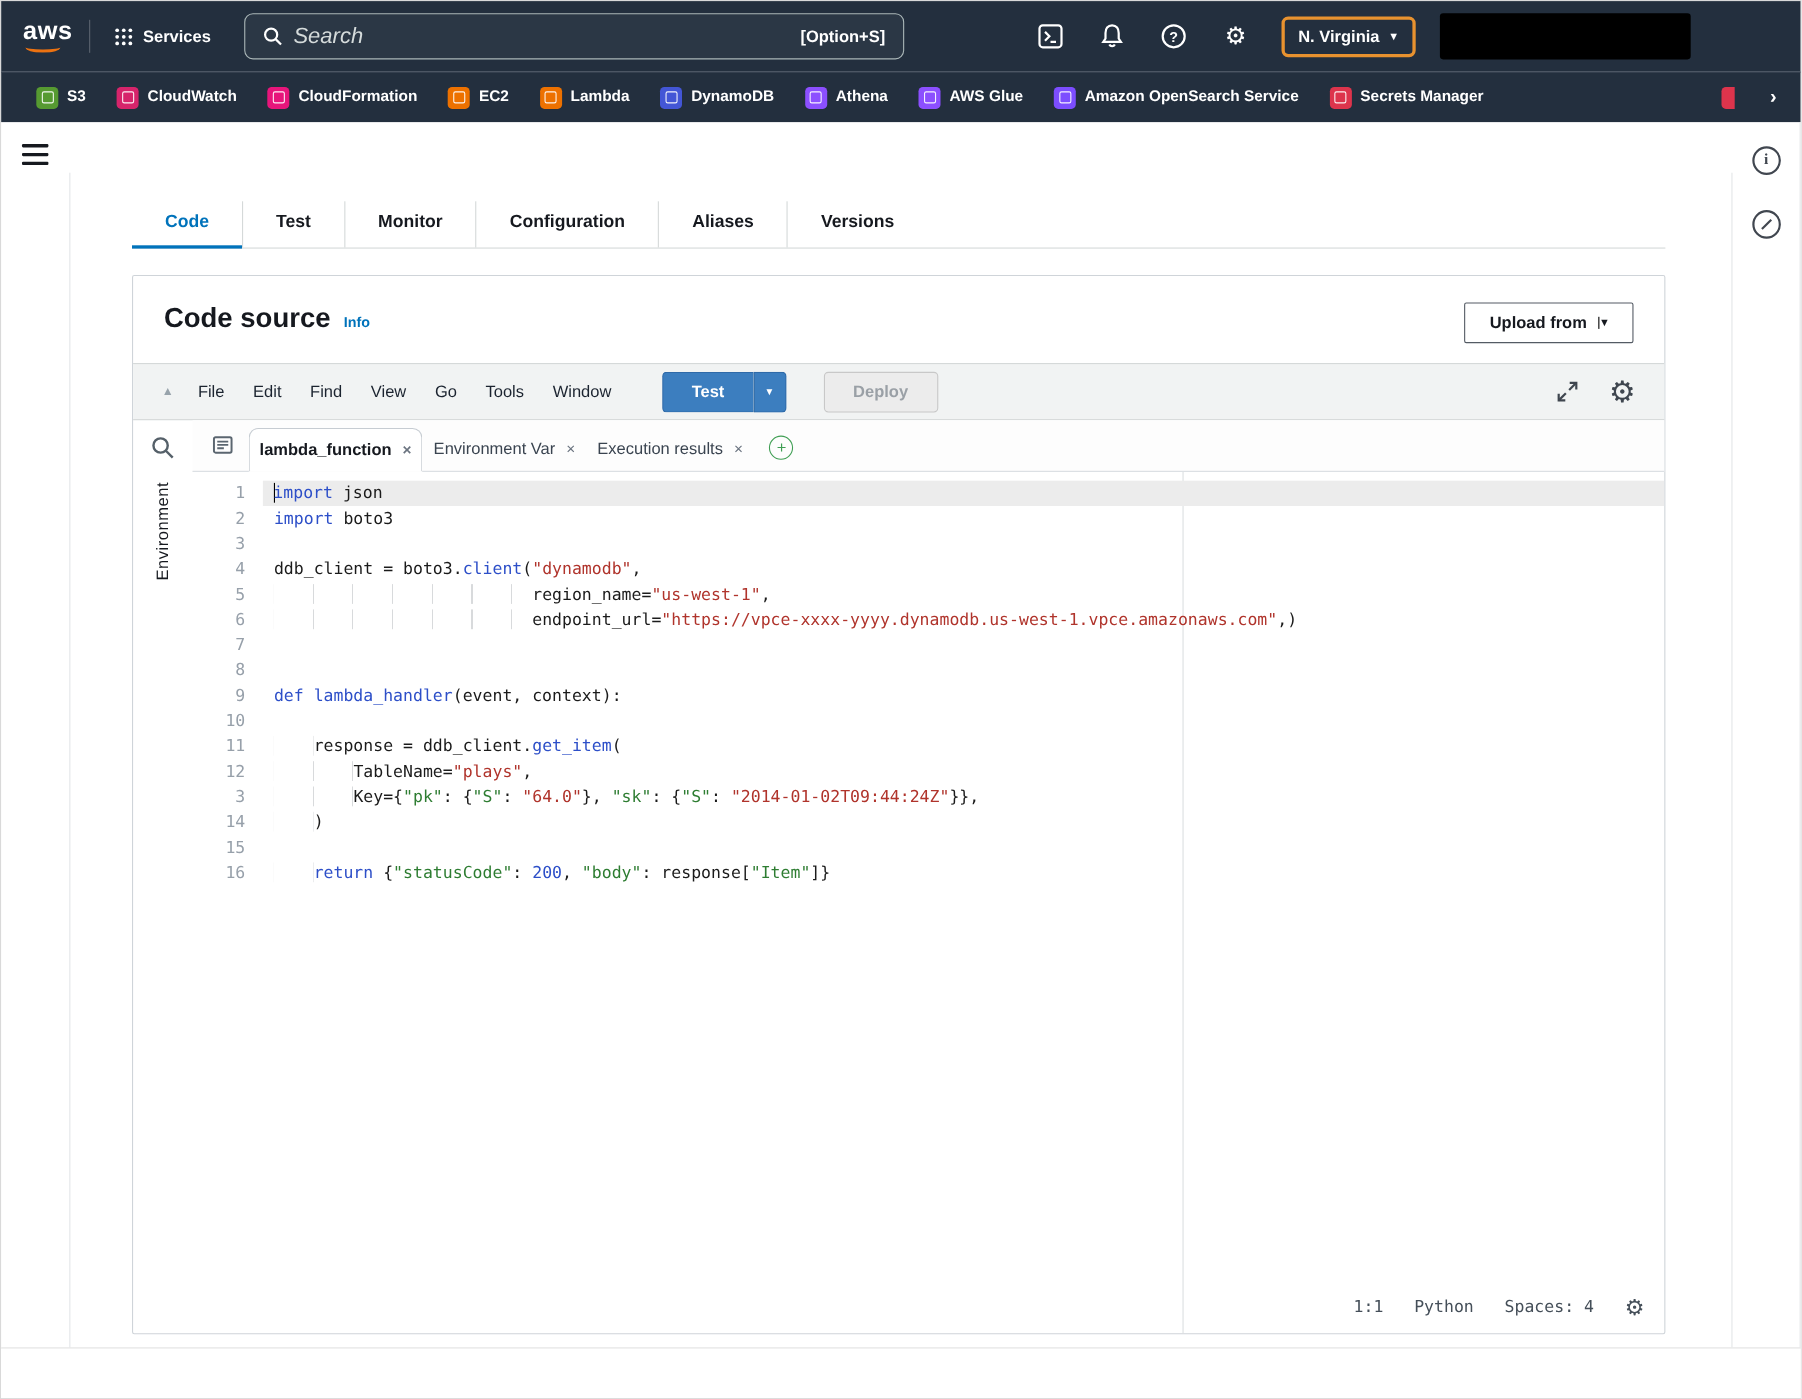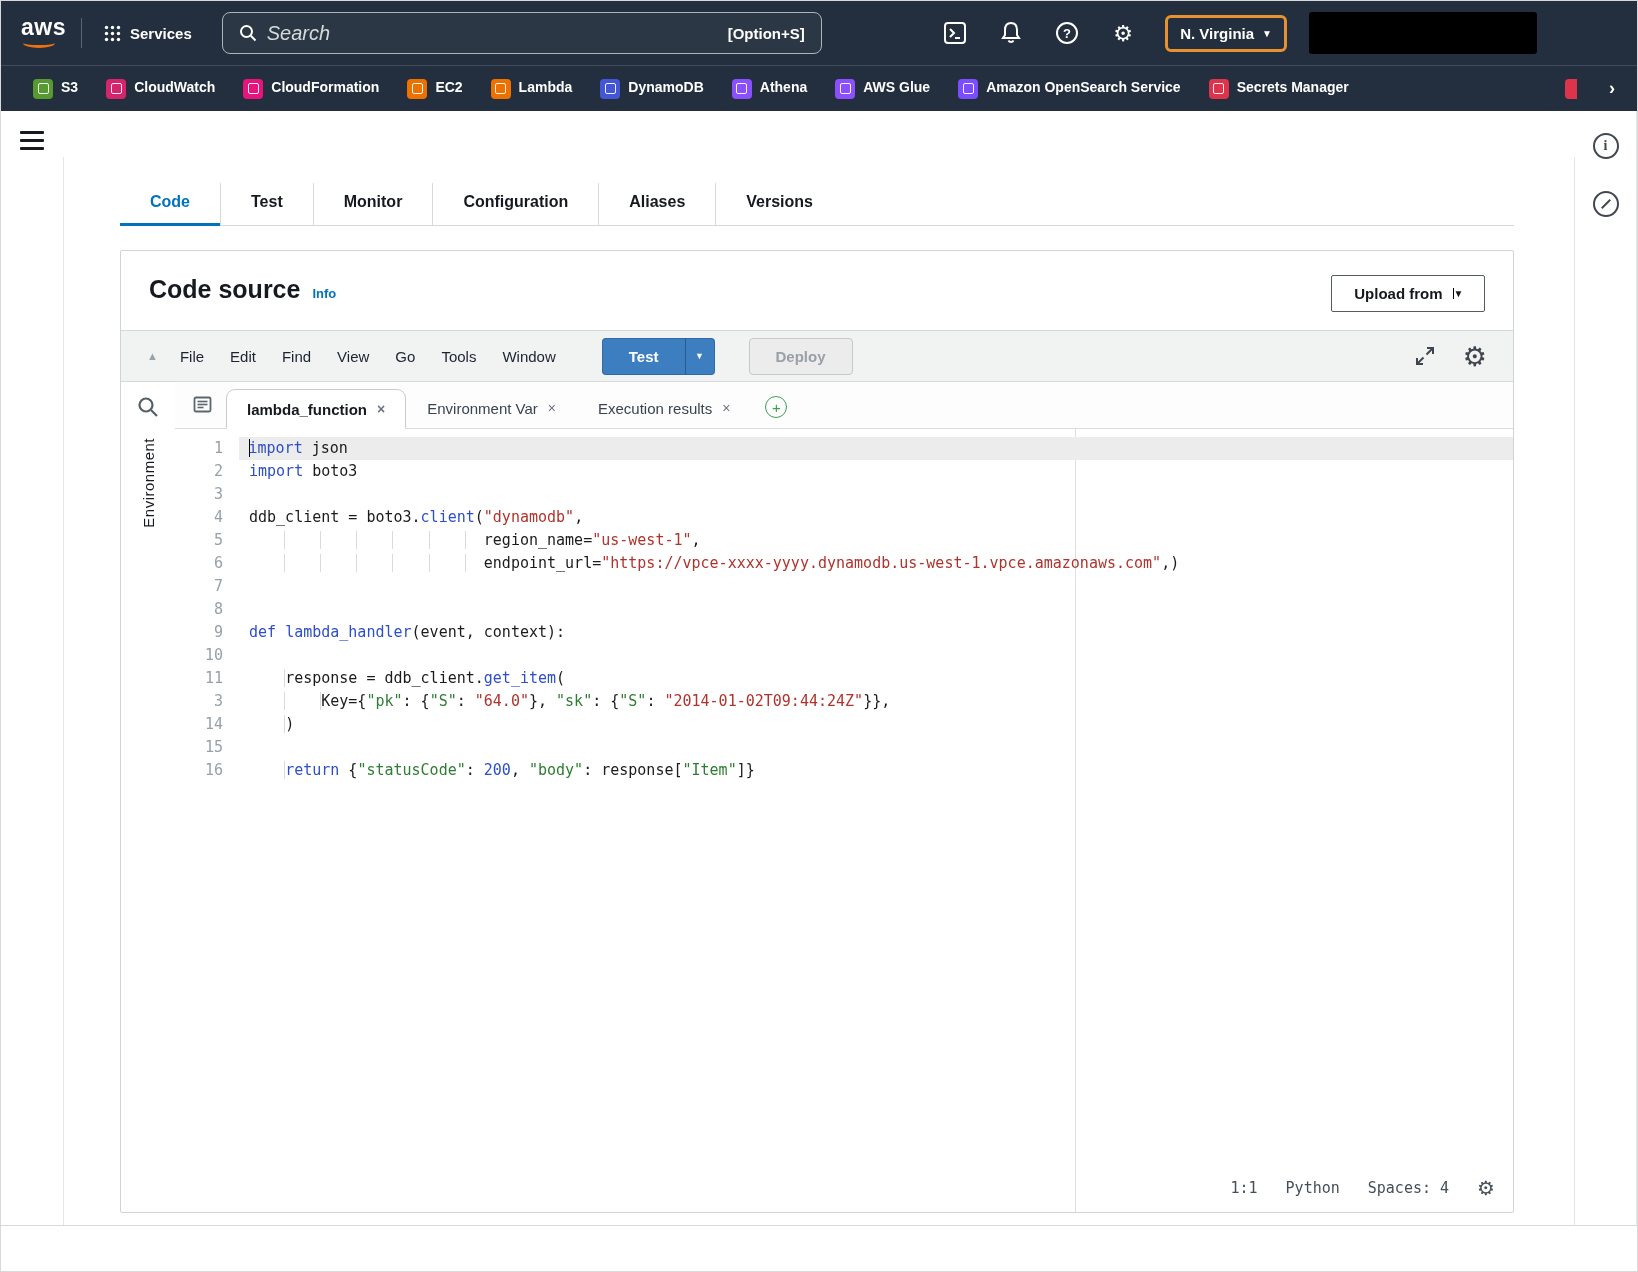--- a/index.html
+++ b/index.html
@@ -73,21 +73,21 @@
   .gear-dark { font-size:27px; color:#3f464f; font-family:"DejaVu Sans", sans-serif; }
 
   
   .editor { flex:1; display:flex; min-height:0; }
   .env-strip { width:54px; flex:0 0 auto; display:flex; flex-direction:column; align-items:center; padding-top:14px; }
   .env-label { margin-top:20px; writing-mode:vertical-rl; transform:rotate(180deg); font-size:15px; color:#16191f; letter-spacing:0.5px; }
   .ed-main { flex:1; display:flex; flex-direction:column; position:relative; min-width:0; }
 
   .filetab-row { height:47px; display:flex; align-items:flex-end; border-bottom:1px solid #d9dde1; background:#fdfdfd; padding-left:12px; flex:0 0 auto; }
   .tablist-icon { margin:0 14px 14px 6px; cursor:pointer; }
-  .file-tab { height:40px; display:flex; align-items:center; gap:10px; padding:0 20px; font-size:15px; color:#3a4450; border:1px solid transparent; border-radius:9px 9px 0 0; cursor:pointer; position:relative; }
+  .file-tab { height:40px; display:flex; align-items:center; gap:10px; padding:0 9px; font-size:15px; color:#3a4450; border:1px solid transparent; border-radius:9px 9px 0 0; cursor:pointer; position:relative; }
   .file-tab.active { background:#fff; border-color:#c6ccd2; border-bottom-color:#fff; margin-bottom:-1px; font-weight:700; color:#16191f; }
   .tab-close { color:#6b7480; font-size:14px; cursor:pointer; }
   .add-tab { width:22px; height:22px; border:1.5px solid #3f9e53; color:#3f9e53; border-radius:50%; display:flex; align-items:center; justify-content:center; font-size:15px; margin:0 0 10px 14px; cursor:pointer; }
 
   .code-region { flex:1; position:relative; overflow:hidden; padding-top:8px; font-family:"DejaVu Sans Mono", monospace; font-size:15px; line-height:23px; }
   .print-margin { position:absolute; left:900px; top:0; bottom:0; width:1px; background:#dcdfe2; }
   .crow { display:flex; height:23px; position:relative; z-index:1; }
   .ln { width:64px; padding-right:16px; text-align:right; color:#97a0aa; flex:0 0 auto; user-select:none; cursor:default; }
   .lc { flex:1; padding-left:10px; white-space:pre; color:#1b1b1b; cursor:text; }
   .crow.active .lc { background:#ececec; }
@@ -366,20 +366,24 @@
                   </div>
                   <div class="crow">
                     <span class="ln">10</span>
                     <span class="lc"></span>
                   </div>
                   <div class="crow">
                     <span class="ln">11</span>
                     <span class="lc"><span class="t-ind">    </span><span class="t-p">response = ddb_client.</span><span class="t-f">get_item</span><span class="t-p">(</span></span>
                   </div>
                   <div class="crow">
+                    <span class="ln">12</span>
+                    <span class="lc"><span class="t-ind">        </span><span class="t-p">TableName=</span><span class="t-s">"plays"</span><span class="t-p">,</span></span>
+                  </div>
+                  <div class="crow">
                     <span class="ln">3</span>
                     <span class="lc"><span class="t-ind">        </span><span class="t-p">Key={</span><span class="t-key">"pk"</span><span class="t-p">: {</span><span class="t-key">"S"</span><span class="t-p">: </span><span class="t-s">"64.0"</span><span class="t-p">}, </span><span class="t-key">"sk"</span><span class="t-p">: {</span><span class="t-key">"S"</span><span class="t-p">: </span><span class="t-s">"2014-01-02T09:44:24Z"</span><span class="t-p">}},</span></span>
                   </div>
                   <div class="crow">
                     <span class="ln">14</span>
                     <span class="lc"><span class="t-ind">    </span><span class="t-p">)</span></span>
                   </div>
                   <div class="crow">
                     <span class="ln">15</span>
                     <span class="lc"></span>

